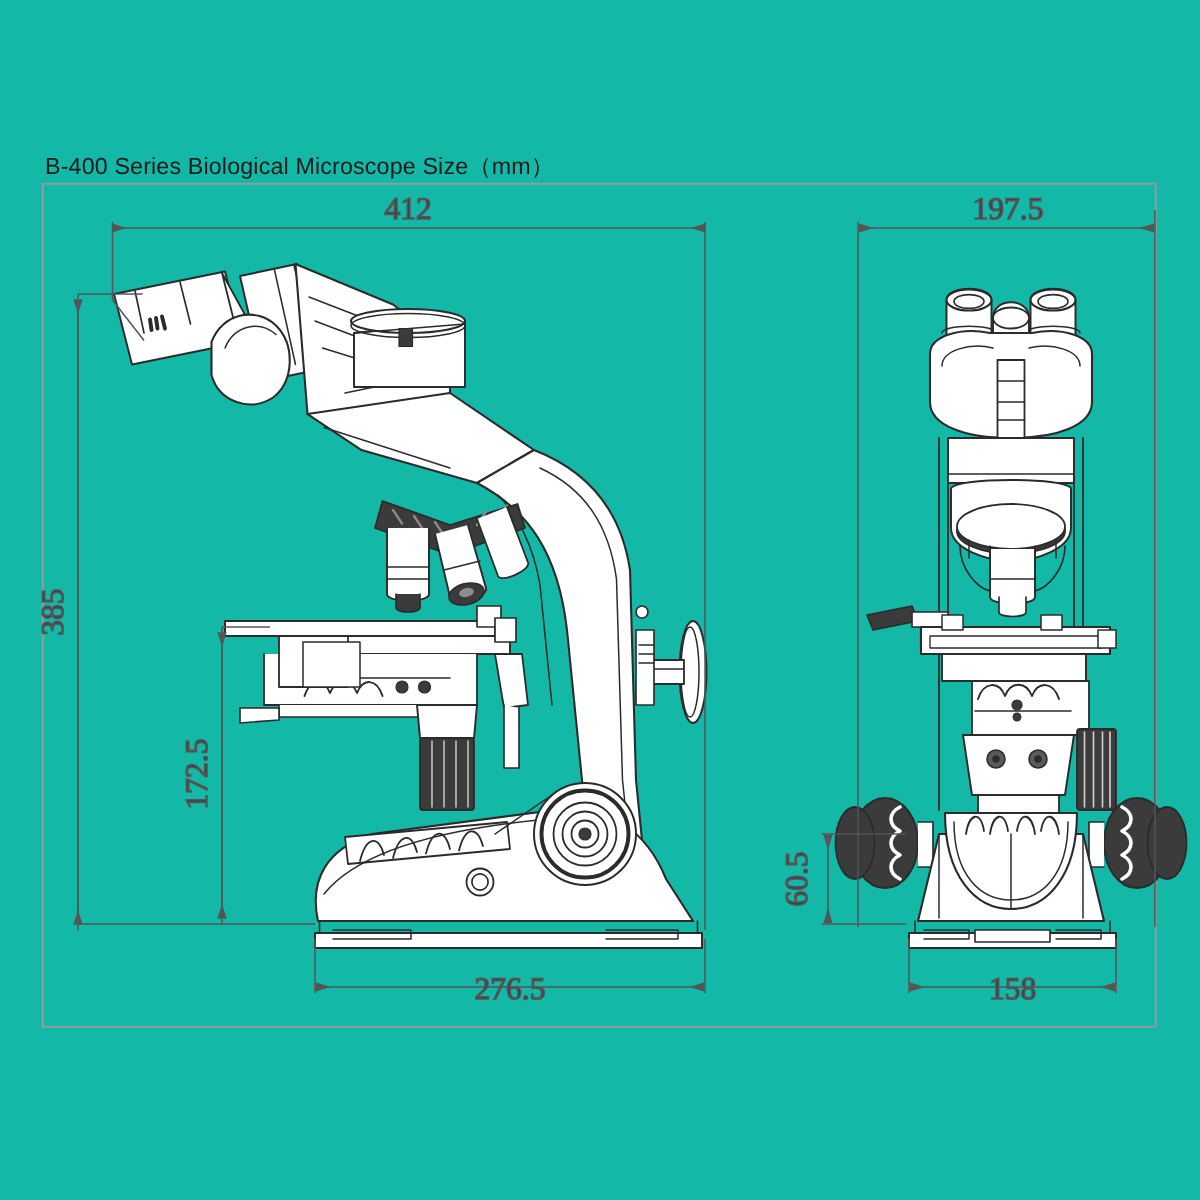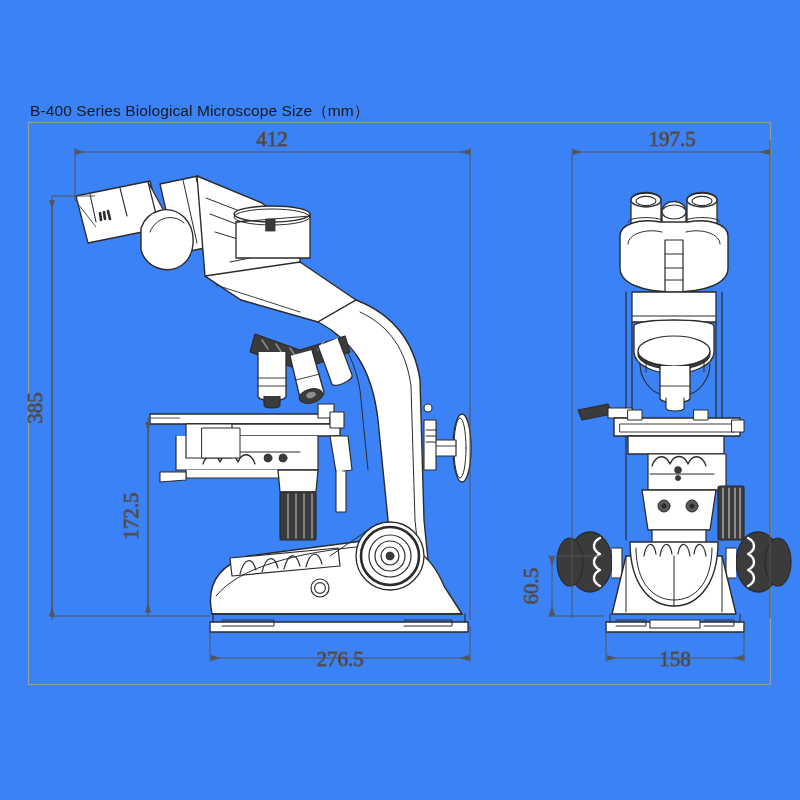--- a/index.html
+++ b/index.html
@@ -1,18 +1,18 @@
 <!DOCTYPE html>
 <html><head>
 <meta charset="utf-8">
 <style>
   html,body{margin:0;padding:0;background:#ffffff;}
   body{width:800px;height:800px;overflow:hidden;
        font-family:"Liberation Sans",sans-serif;}
-  #stage{position:relative;width:800px;height:800px;background:#3b82f6;}
+  #stage{position:relative;width:800px;height:800px;background:#14b8a6;}
   #title{position:absolute;left:30px;top:101px;font-size:15.5px;color:#1a1a1a;
          letter-spacing:0.1px;white-space:nowrap;font-family:"Liberation Sans",sans-serif;}
   svg#drawing{position:absolute;left:0;top:0;width:800px;height:800px;}
   .dimtxt{font-family:"Liberation Serif",serif;font-size:21px;fill:#3a3f55;}
 </style>
 </head>
 <body>
 
 <div id="stage">
 

